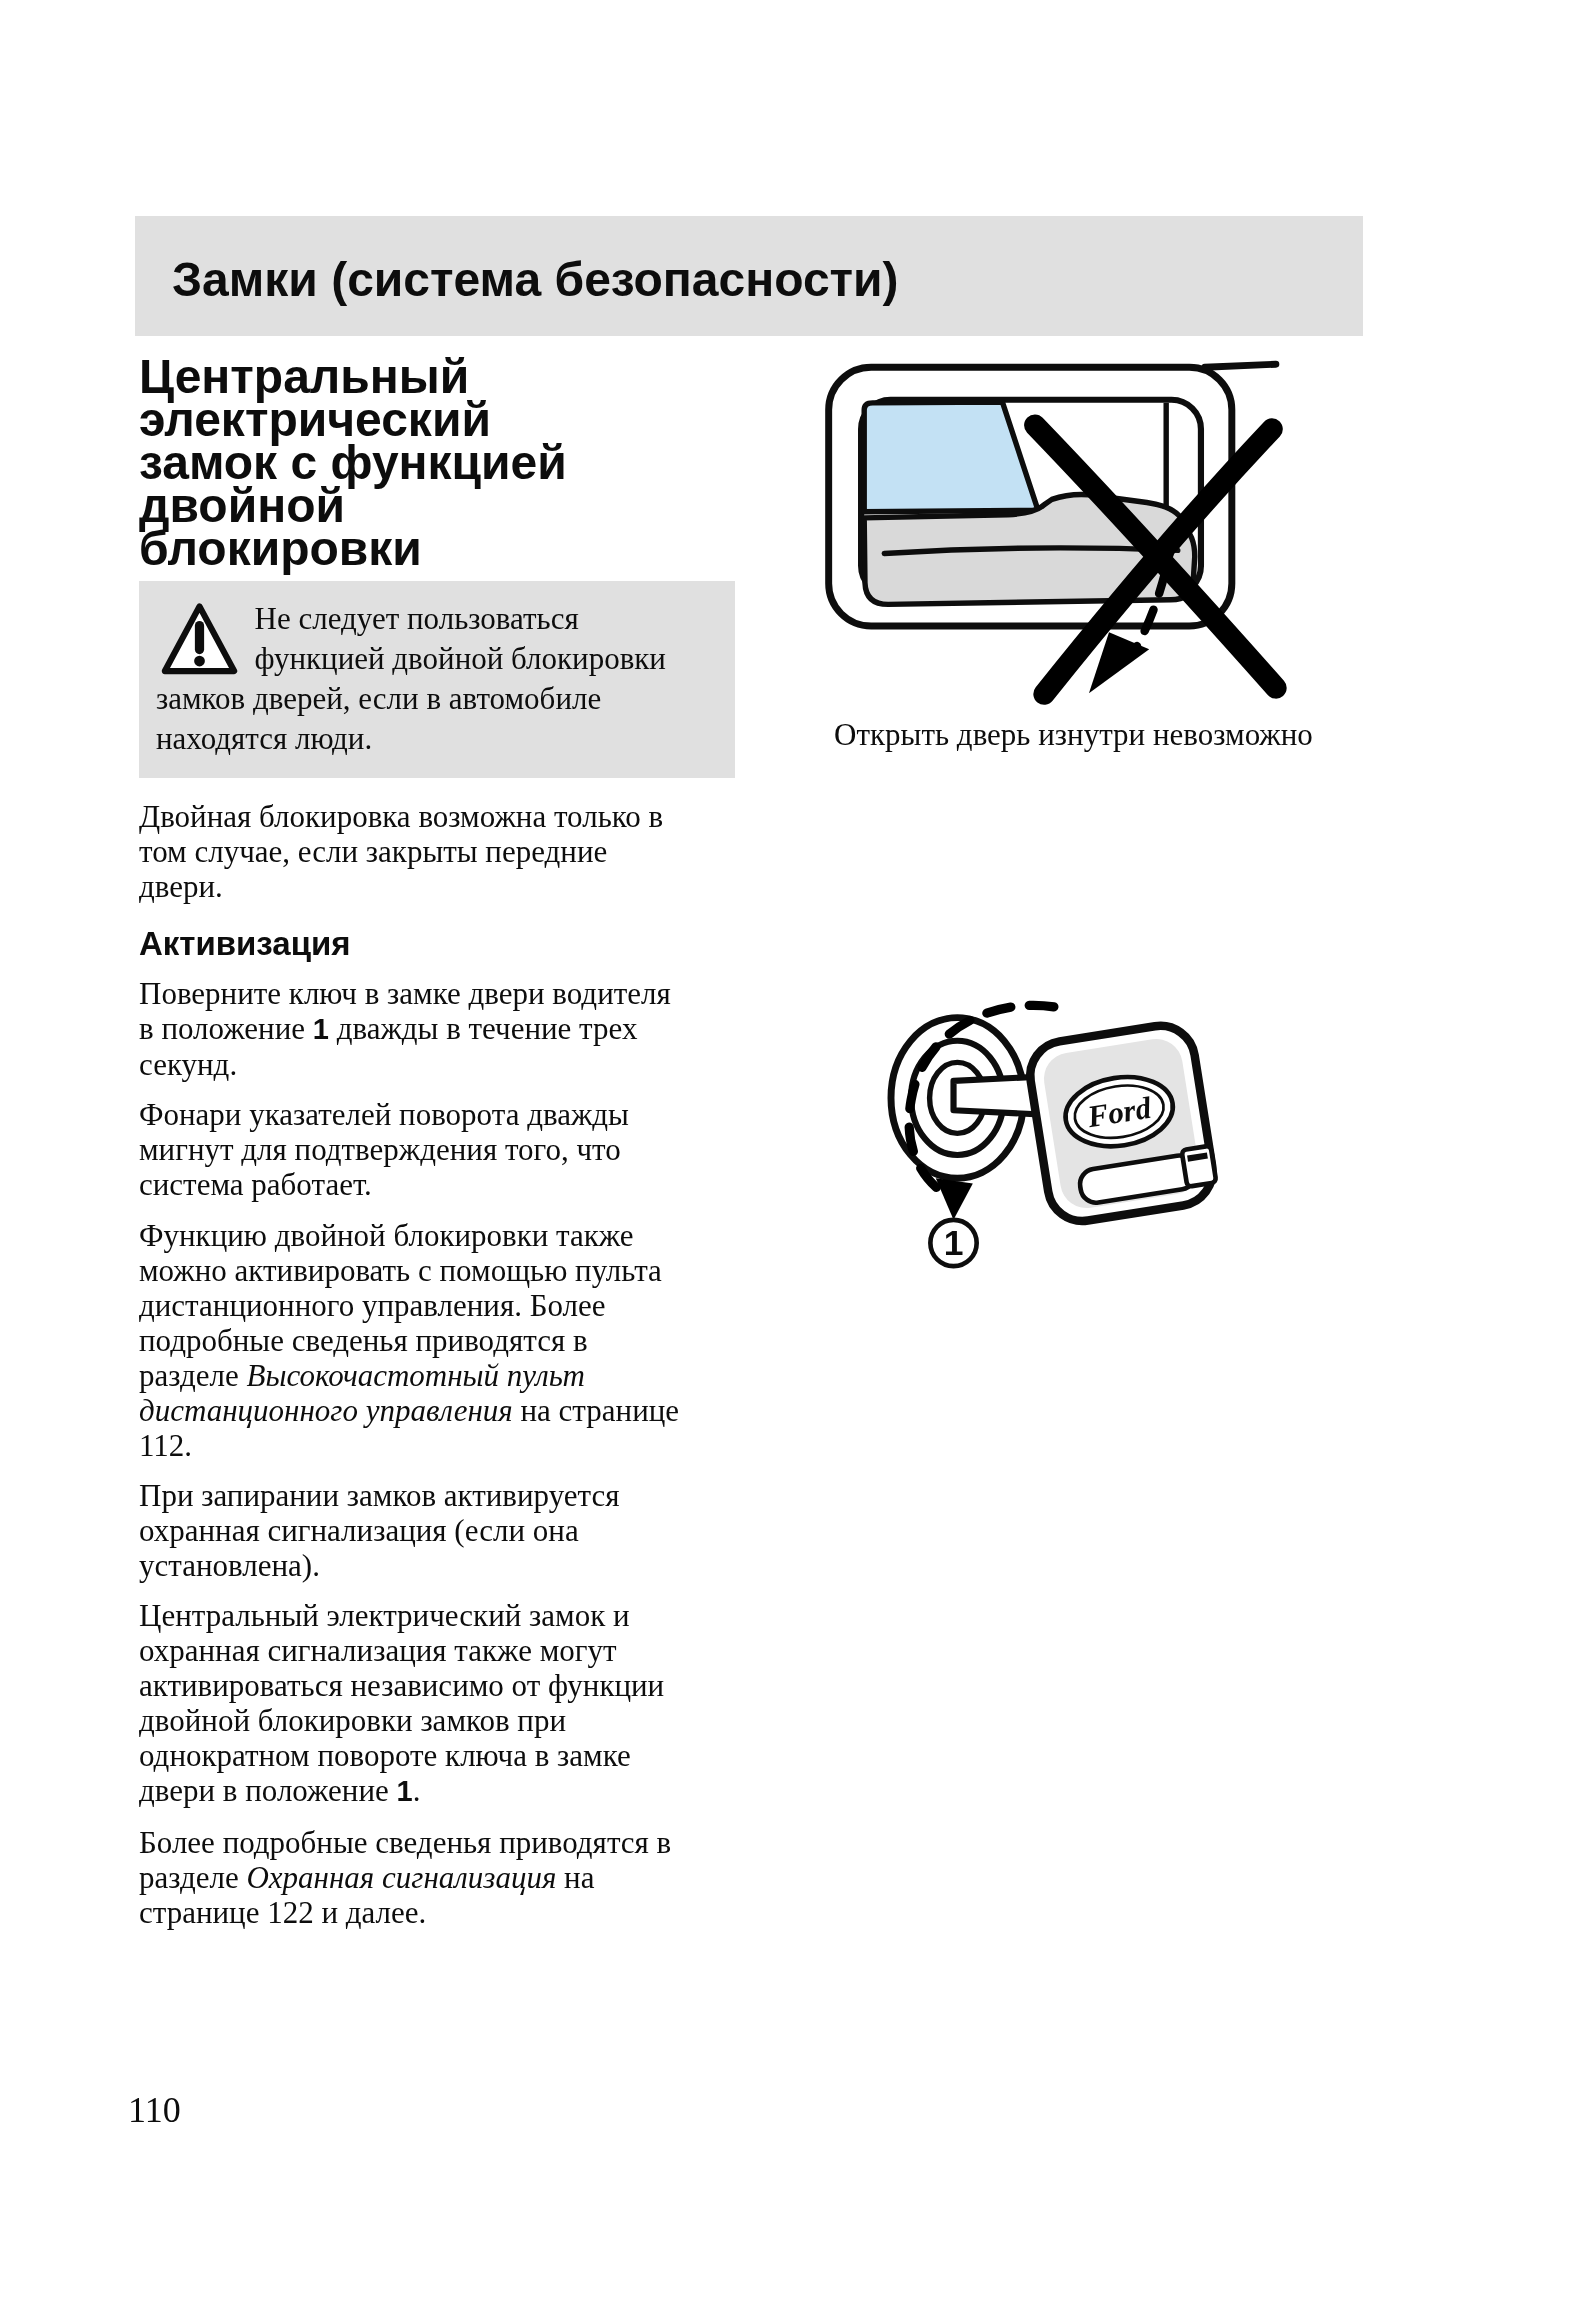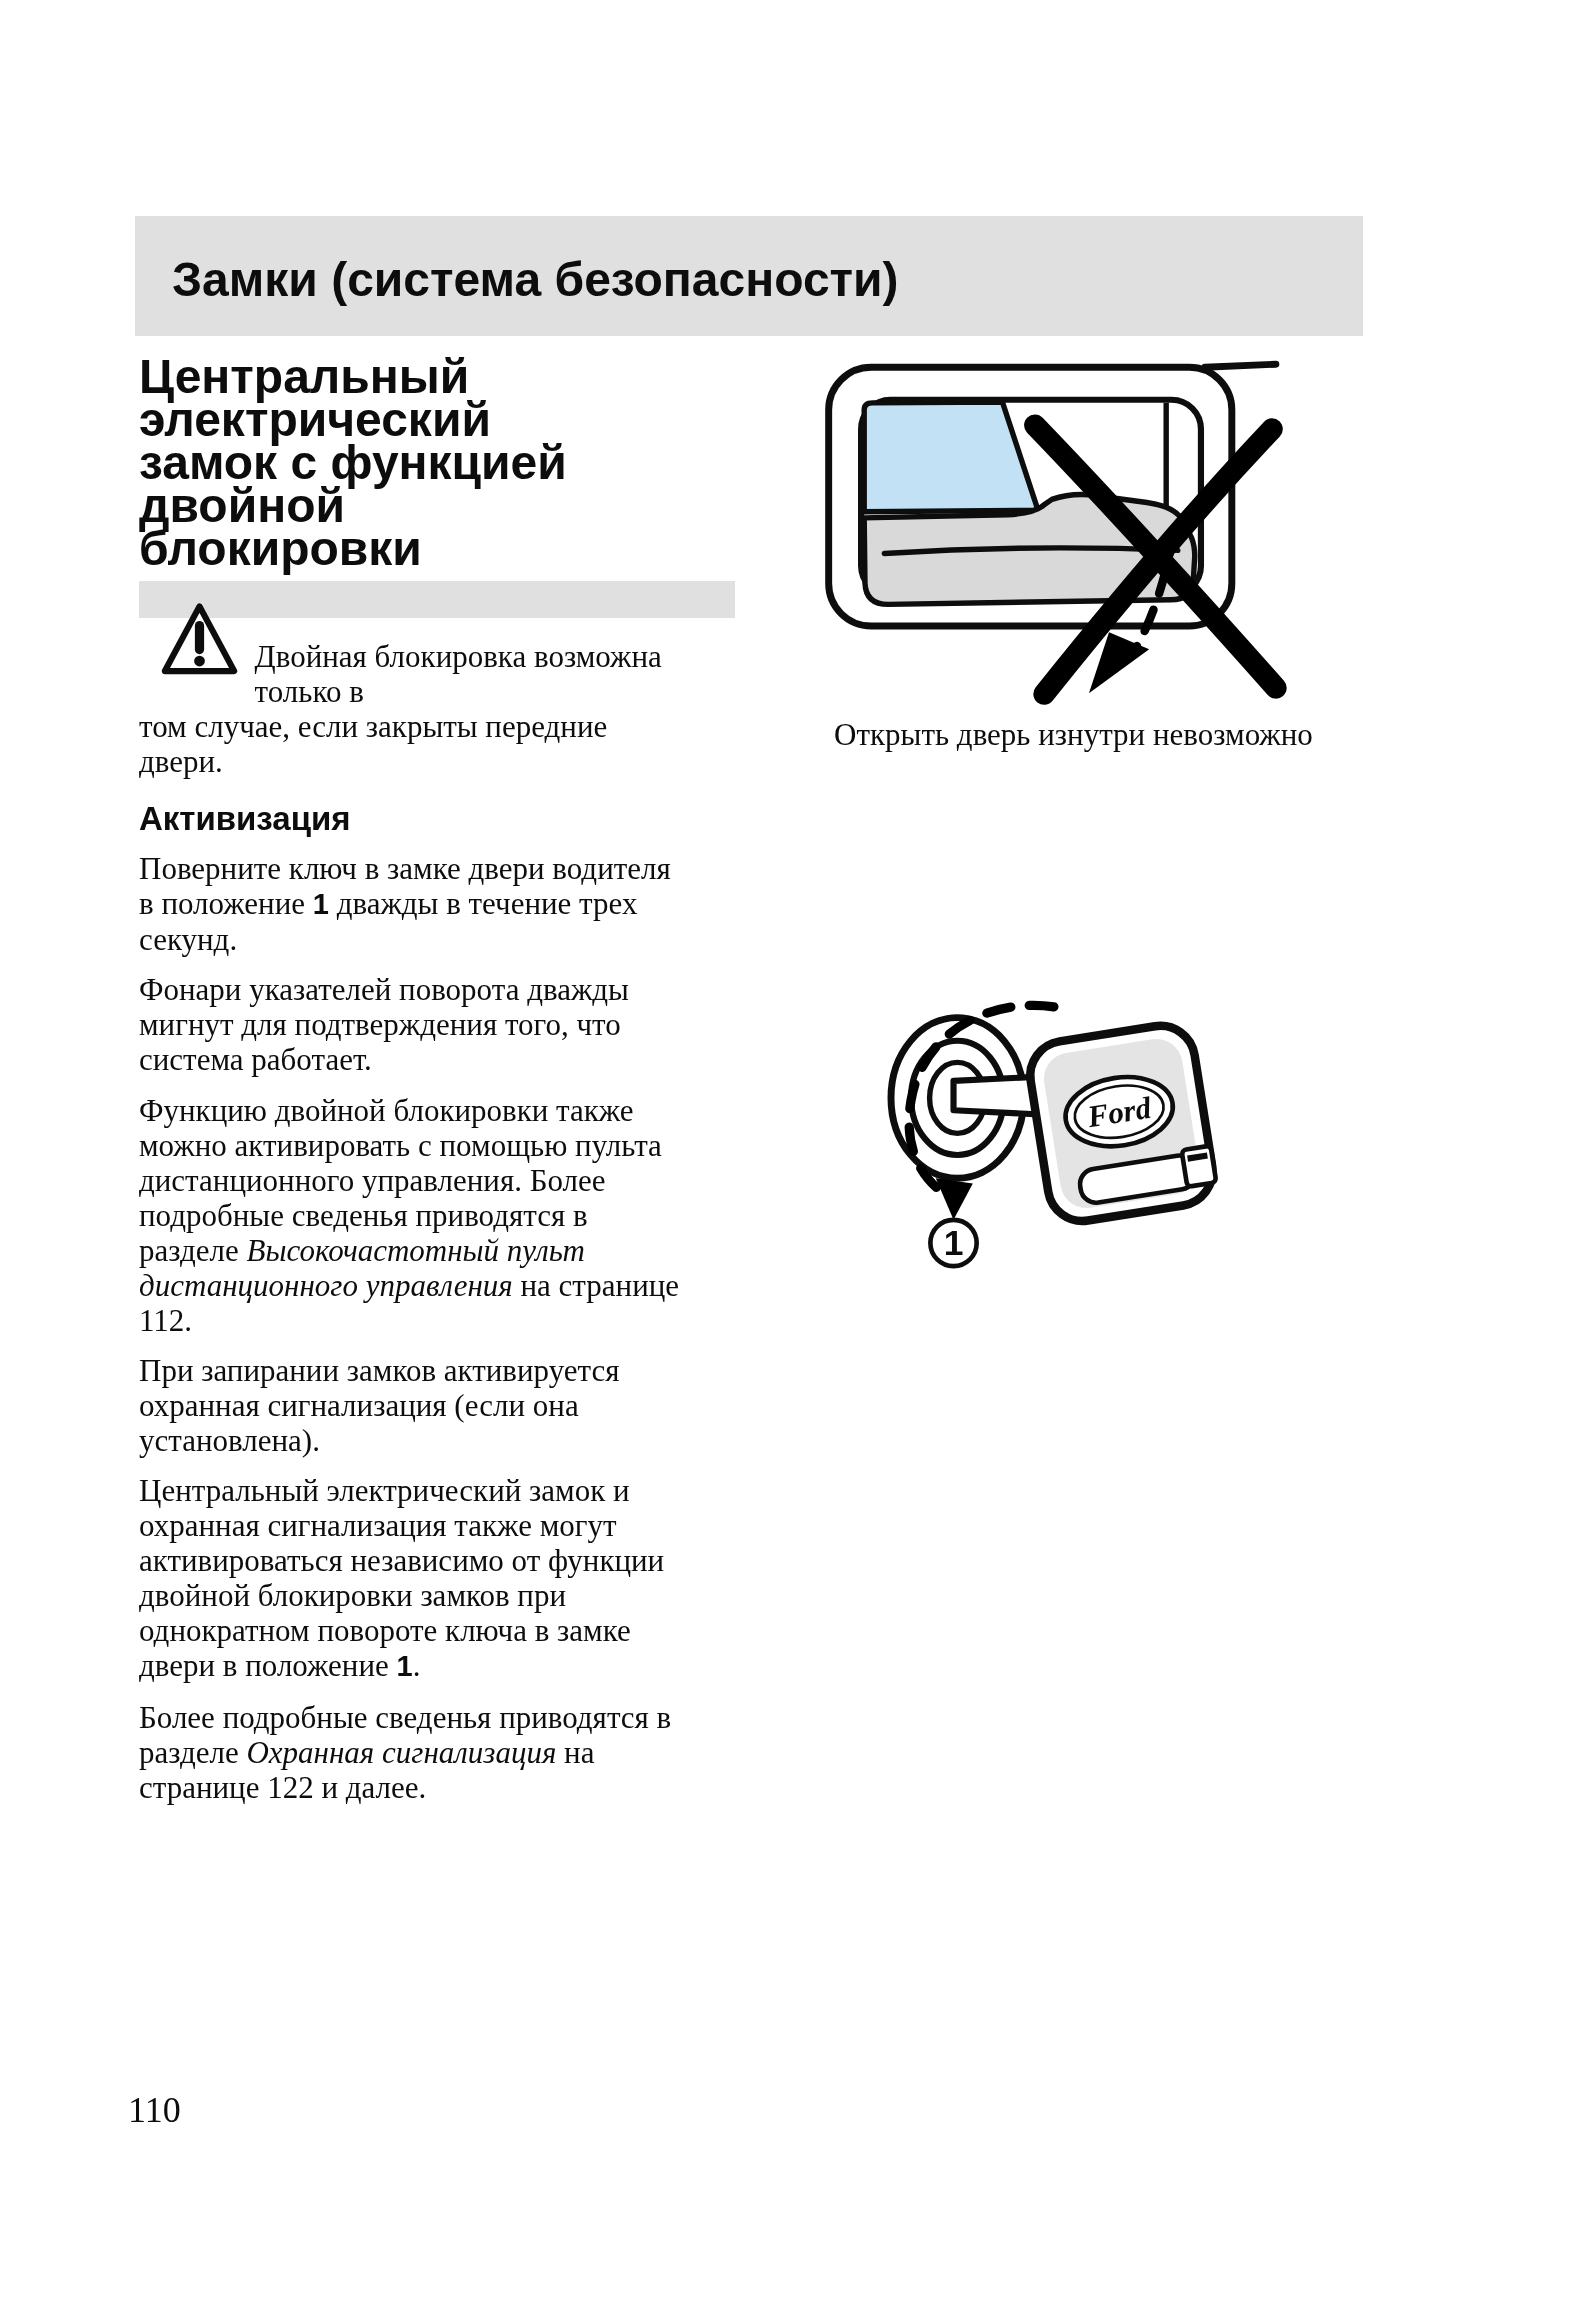--- a/index.html
+++ b/index.html
@@ -47,20 +47,24 @@
 
 
     <aside class="warning" style="background: rgb(224, 224, 224);">
       <span class="warn-icon">
         <svg viewBox="0 0 100 100" width="77" height="77">
           <path d="M50 7 L95 91 L5 91 Z" fill="#fff" stroke="#0d0d0d" stroke-width="8" stroke-linejoin="round"></path>
           <path d="M50 32 L50 63" stroke="#0d0d0d" stroke-width="12" stroke-linecap="round"></path>
           <circle cx="50" cy="78" r="7" fill="#0d0d0d"></circle>
         </svg>
       </span>
+      <p>Не следует пользоваться
+функцией двойной блокировки
+замков дверей, если в автомобиле
+находятся люди.</p>
     </aside>
 
     <p>Двойная блокировка возможна только в
 том случае, если закрыты передние
 двери.</p>
 
     <h3>Активизация</h3>
 
     <p><span>Поверните ключ в замке двери водителя
 в положение </span><span class="numb">1</span><span> дважды в течение трех

